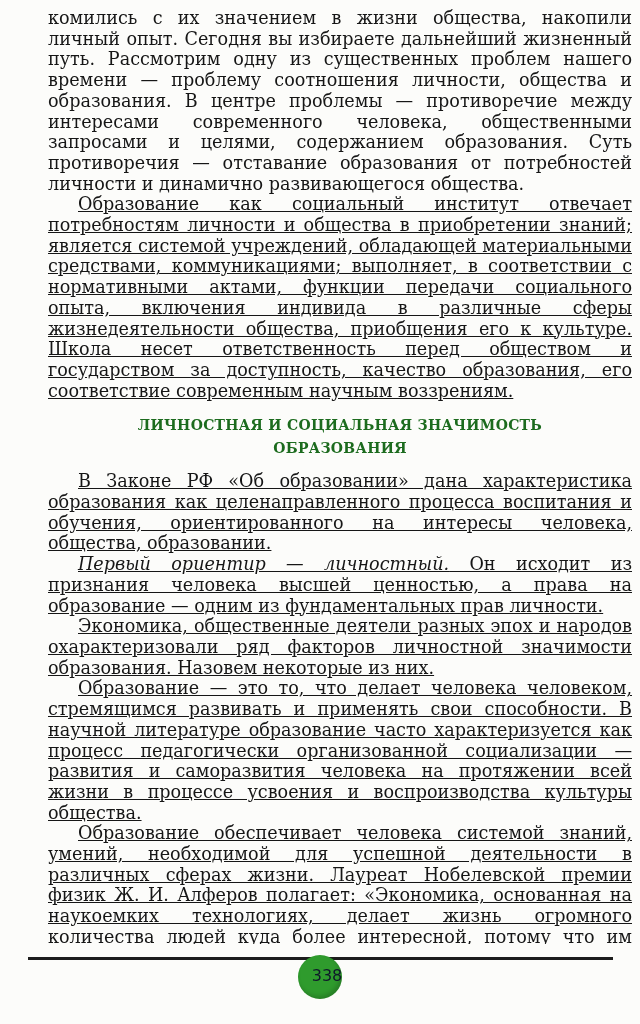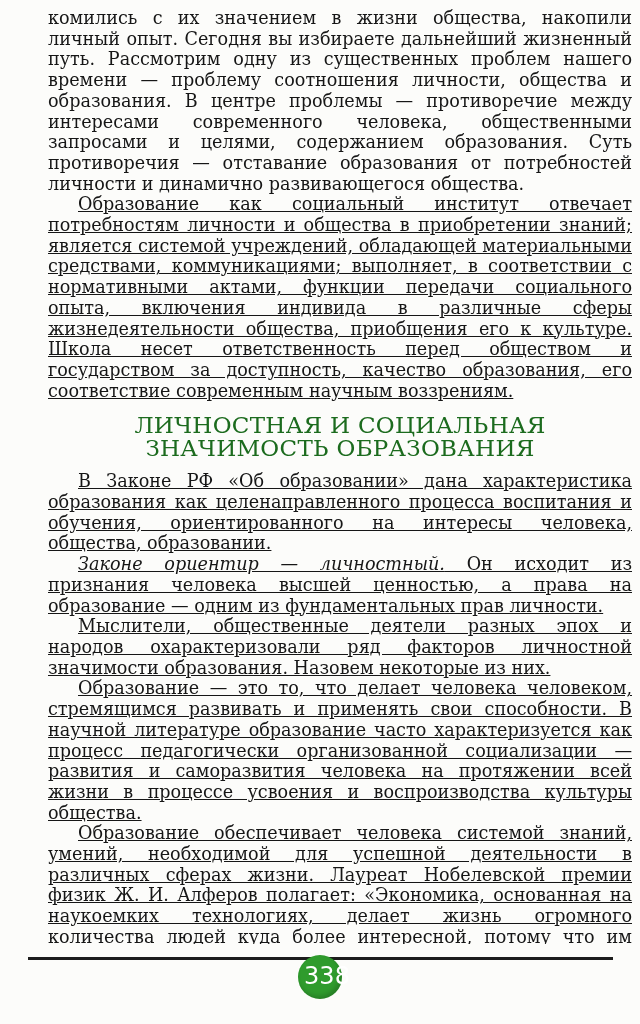--- a/index.html
+++ b/index.html
@@ -19,52 +19,52 @@
   .text-flow{
     position:absolute;left:30px;top:8px;width:584px;
     font-size:17.6px;line-height:20.7px;
     text-align:justify;text-justify:inter-word;
     max-height:936px;overflow:hidden;margin-left:18px;
   }
   .text-flow p{margin:0;padding:0;}
   .text-flow p.indent{text-indent:30px;text-decoration:underline;}
   .text-flow h2{
     color:var(--heading-green);
-    font-size:23px;line-height:23px;font-weight:normal;
+    font-size:14px;line-height:23px;font-weight:bold;
     text-align:center;margin:13px 34px 11px;letter-spacing:.3px;
   }
   .it{font-style:italic;}
   .footer-rule{
     position:absolute;left:28px;top:957px;width:585px;height:3px;
     background:var(--rule-dark);
   }
   .page-badge{
     position:absolute;left:298px;top:955px;width:44px;height:44px;
     border-radius:50%;
     background:var(--badge-green);
     box-shadow:inset -2px -3px 4px rgba(0,0,0,.18);
     display:flex;align-items:center;justify-content:center;
     z-index:2;
   }
   .page-badge span{
-    color:#ffffff;
+    color:#0f172a;
     font-family:"DejaVu Sans","Liberation Sans",sans-serif;
-    font-size:24px;line-height:1;margin-top:-3px;margin-left:14px;
+    font-size:16px;line-height:1;margin-top:-3px;margin-left:14px;
   }
 </style>
 </head>
 <body>
 
 <div class="text-flow">
     <p><span>комились с их значением в жизни общества, накопили личный опыт. Сегодня вы избираете дальнейший жизненный путь. Рассмотрим одну из существенных проблем нашего времени — проблему соотношения личности, общества и образования. В центре проблемы — противоречие между интересами современного человека, общественными запросами и целями, содержанием образования. Суть противоречия — отставание образования от потребностей личности и динамично развивающегося общества.</span></p>
     <p class="indent"><span>Образование как социальный институт отвечает потребностям личности и общества в приобретении знаний; является системой учреждений, обладающей материальными средствами, коммуникациями; выполняет, в соответствии с нормативными актами, функции передачи социального опыта, включения индивида в различные сферы жизнедеятельности общества, приобщения его к культуре. Школа несет ответственность перед обществом и государством за доступность, качество образования, его соответствие современным научным воззрениям.</span></p>
     <h2>ЛИЧНОСТНАЯ И СОЦИАЛЬНАЯ ЗНАЧИМОСТЬ ОБРАЗОВАНИЯ</h2>
     <p class="indent"><span>В Законе РФ «Об образовании» дана характеристика образования как целенаправленного процесса воспитания и обучения, ориентированного на интересы человека, общества, образовании.</span></p>
-    <p class="indent"><span class="it">Законе ориентир — личностный.</span><span> Он исходит из признания человека высшей ценностью, а права на образование — одним из фундаментальных прав личности.</span></p>
-    <p class="indent"><span>Мыслители, общественные деятели разных эпох и народов охарактеризовали ряд факторов личностной значимости образования. Назовем некоторые из них.</span></p>
+    <p class="indent"><span class="it">Первый ориентир — личностный.</span><span> Он исходит из признания человека высшей ценностью, а права на образование — одним из фундаментальных прав личности.</span></p>
+    <p class="indent"><span>Экономика, общественные деятели разных эпох и народов охарактеризовали ряд факторов личностной значимости образования. Назовем некоторые из них.</span></p>
     <p class="indent"><span>Образование — это то, что делает человека человеком, стремящимся развивать и применять свои способности. В научной литературе образование часто характеризуется как процесс педагогически организованной социализации — развития и саморазвития человека на протяжении всей жизни в процессе усвоения и воспроизводства культуры общества.</span></p>
     <p class="indent"><span>Образование обеспечивает человека системой знаний, умений, необходимой для успешной деятельности в различных сферах жизни. Лауреат Нобелевской премии физик Ж. И. Алферов полагает: «Экономика, основанная на наукоемких технологиях, делает жизнь огромного количества людей куда более интересной, потому что им приходиться решать очень сложные задачи». Одновременно это «стимулирует развитие образования, побуждает людей</span></p>
   </div>
 
 <div class="footer-rule"></div>
 <div class="page-badge">
   <span>338</span>
 </div>
 
 </body></html>

